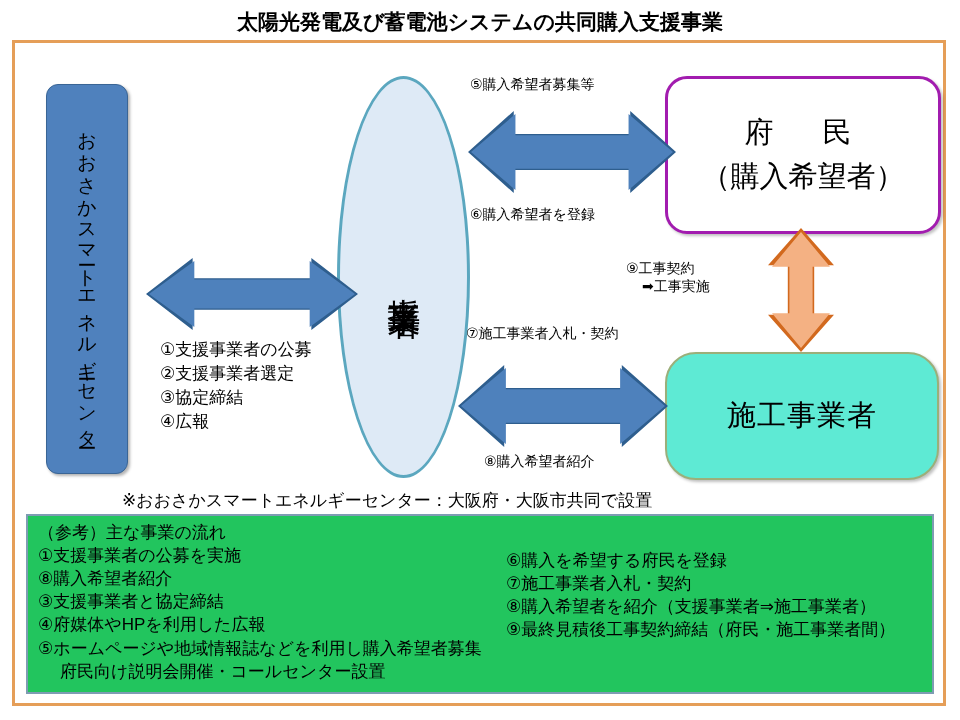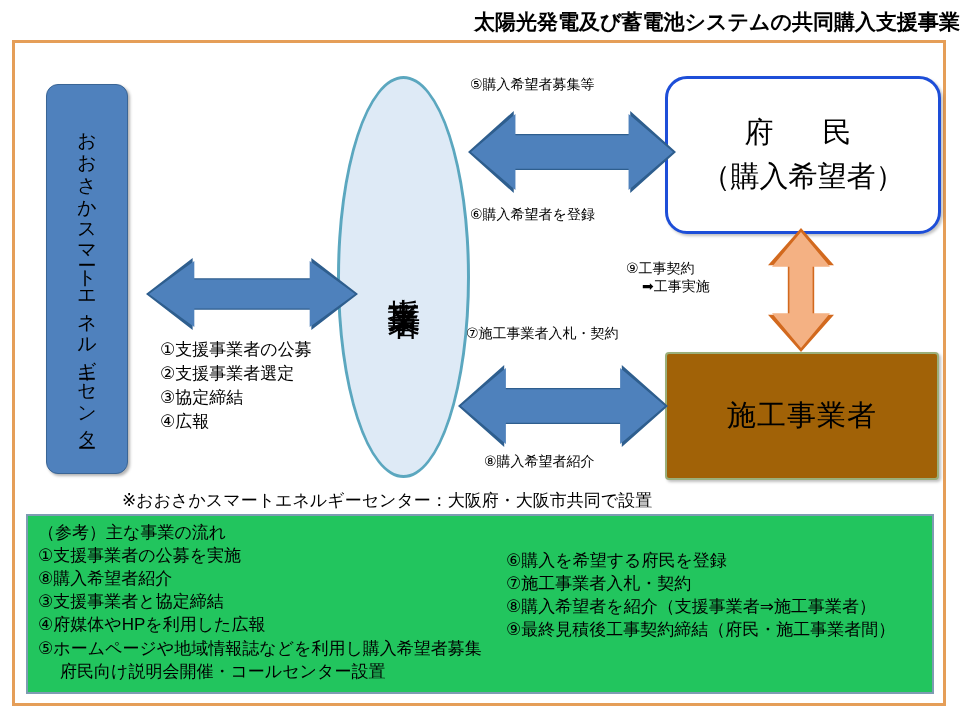--- a/index.html
+++ b/index.html
@@ -1,19 +1,19 @@
 <!DOCTYPE html>
 <html><head>
 <meta charset="utf-8">
 <style>
   html,body{margin:0;padding:0;background:#ffffff;}
   body{width:960px;height:720px;position:relative;overflow:hidden;
        font-family:"Liberation Sans","DejaVu Sans",sans-serif;color:#000;}
 
-  #title{position:absolute;left:0;top:8px;width:960px;text-align:right;
+  #title{position:absolute;left:0;top:8px;width:960px;text-align:center;
          font-size:21px;font-weight:bold;letter-spacing:0px;}
 
   #frame{position:absolute;left:12px;top:40px;width:934px;height:666px;
          border:3px solid #E59E58;box-sizing:border-box;}
 
   
   #smartcenter{position:absolute;left:46px;top:84px;width:80px;height:388px;
         background:#4F81BD;border:1px solid #3A6595;border-radius:12px;
         box-shadow:2px 2px 3px rgba(0,0,0,.30);
         display:flex;align-items:center;justify-content:center;}
@@ -22,29 +22,29 @@
 
   
   #supporter{position:absolute;left:337px;top:76px;width:127px;height:396px;
         background:#DEEAF6;border:3px solid #5BA7BF;border-radius:50%/50%;
         display:flex;align-items:center;justify-content:center;}
   #supporter .vtext{writing-mode:vertical-rl;text-orientation:upright;
         font-size:33px;line-height:1.18;letter-spacing:2px;}
 
   
   #residents{position:absolute;left:665px;top:76px;width:270px;height:152px;
-        background:#ffffff;border:3px solid #1d4ed8;border-radius:22px;
+        background:#ffffff;border:3px solid #a21caf;border-radius:22px;
         box-shadow:2px 2px 3px rgba(0,0,0,.25);
         display:flex;flex-direction:column;align-items:center;justify-content:center;}
   #residents .l1{font-size:29px;letter-spacing:10px;}
   #residents .l2{font-size:29px;letter-spacing:0px;margin-top:4px;}
 
   
   #constructors{position:absolute;left:665px;top:352px;width:270px;height:124px;
-        background:#a16207;border:2px solid #9BAF7A;border-radius:4px;
+        background:#5eead4;border:2px solid #9BAF7A;border-radius:31px;
         box-shadow:2px 2px 3px rgba(0,0,0,.25);
         display:flex;align-items:center;justify-content:center;}
   #constructors span{font-size:29px;letter-spacing:1px;}
 
   
   .harrow{position:absolute;background:#4E81BC;
           filter:drop-shadow(2px 2px 2px rgba(0,0,0,.35));}
   .harrow{clip-path:polygon(0% 50%,22% 0%,22% 28%,78% 28%,78% 0%,100% 50%,
           78% 100%,78% 72%,22% 72%,22% 100%);}
   .harrow-o{position:absolute;background:#2E5E8E;

